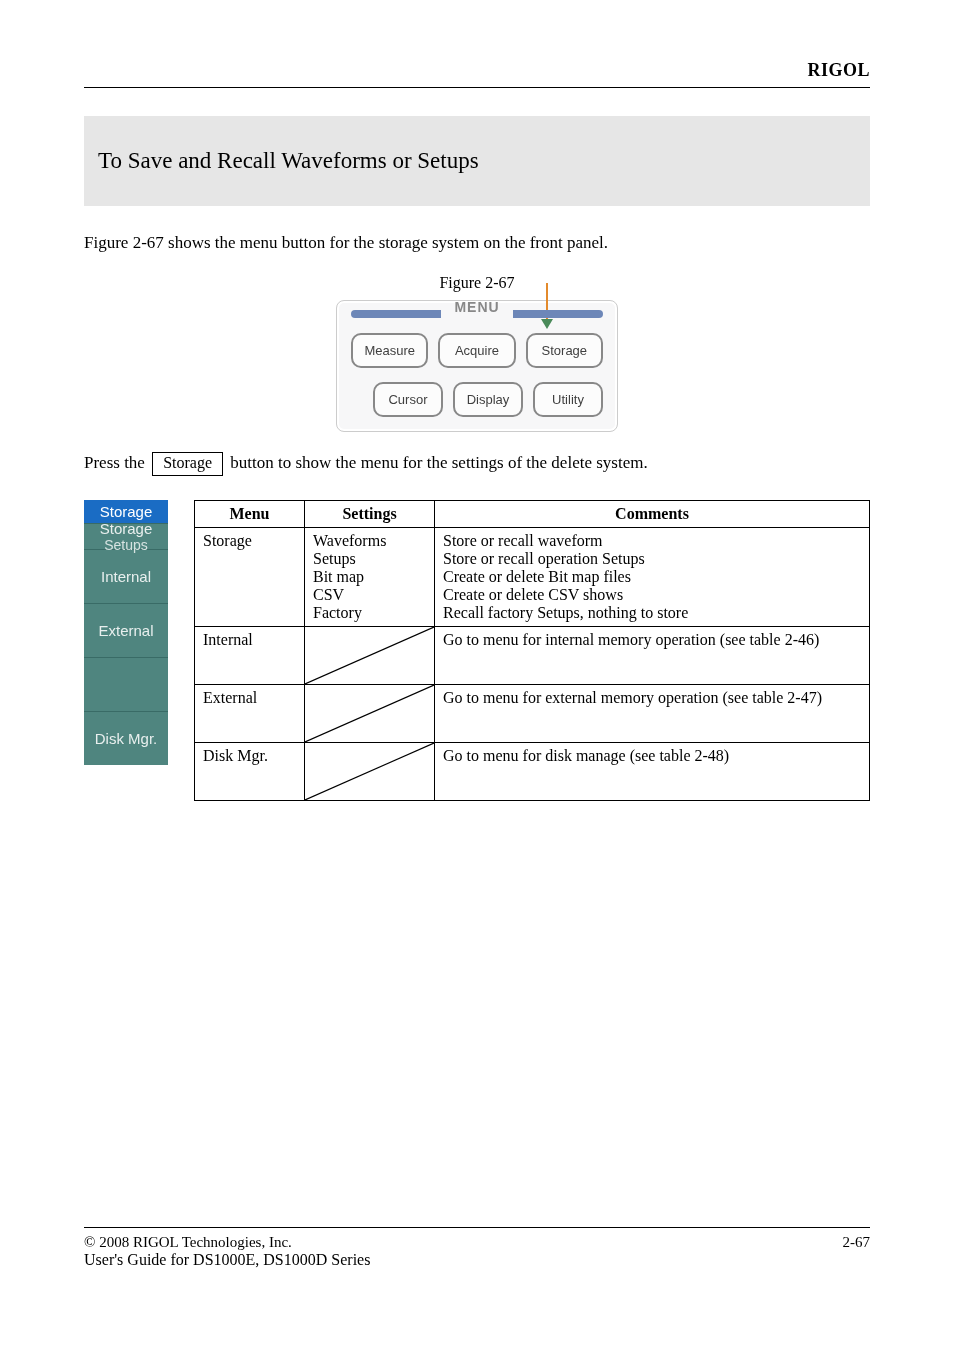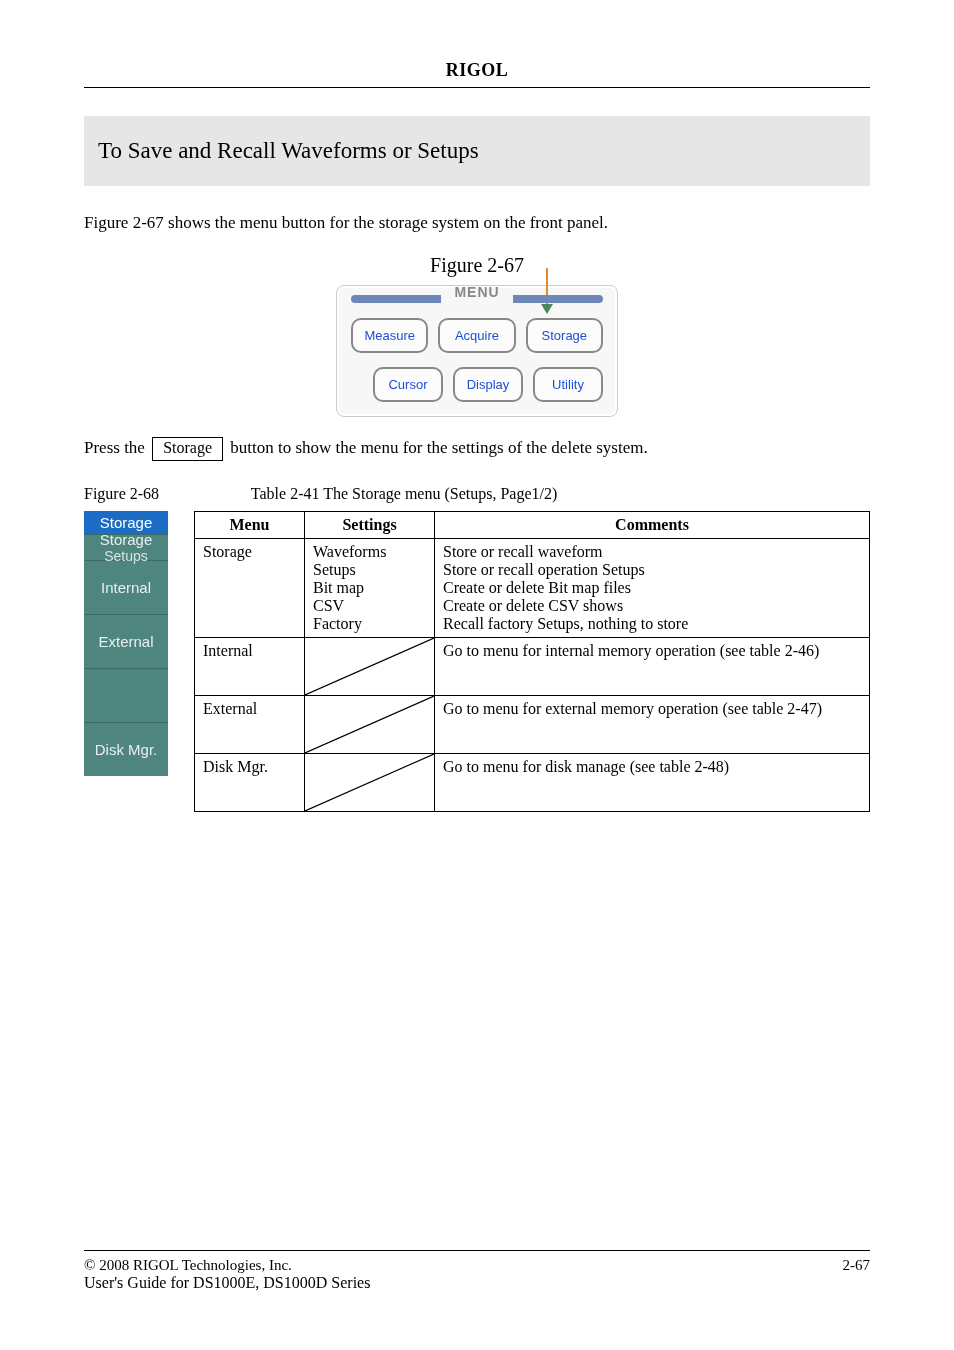--- a/index.html
+++ b/index.html
@@ -9,50 +9,50 @@
     background: #fff;
     color: #000;
     width: 954px;
     min-height: 1350px;
     position: relative;
   }
   .page {
     padding: 60px 84px 40px 84px;
   }
   .header-brand {
-    text-align: center;
+    text-align: right;
     font-weight: bold;
     font-size: 18px;
     margin-bottom: 6px;
     letter-spacing: 0.5px;
   }
   .hr-top {
     border: none;
     border-top: 1.5px solid #000;
     margin: 0 0 28px 0;
   }
   .banner {
     background: #e6e6e6;
     font-size: 23px;
     font-weight: normal;
-    padding: 22px 14px;
+    padding: 32px 14px;
     margin-bottom: 24px;
   }
   .body-text {
     font-size: 17px;
     line-height: 1.55;
     margin-bottom: 18px;
     text-align: justify;
   }
   .fig-wrap {
     text-align: center;
     margin: 6px 0 20px 0;
   }
   .fig-label {
-    font-size: 20px;
+    font-size: 16px;
     margin-bottom: 8px;
   }
   .menu-panel {
     display: inline-block;
     background: #f7f7f8;
     border: 1px solid #ccc;
     border-radius: 8px;
     padding: 0 14px 14px 14px;
     width: 282px;
     box-shadow: inset 0 0 0 2px #fff;
@@ -91,21 +91,21 @@
   .menu-row:last-child { margin-bottom: 0; padding-left: 22px; }
   .menu-btn {
     font-family: Arial, Helvetica, sans-serif;
     border: 2px solid #888;
     border-radius: 10px;
     font-size: 13px;
     padding: 8px 4px;
     width: 78px;
     text-align: center;
     background: #fcfcfc;
-    color: #1d4ed8;
+    color: #404040;
   }
   .arrow-down {
     position: absolute;
     left: 209px;
     top: -18px;
     width: 2px;
     height: 44px;
     background: #e38a2c;
   }
   .arrow-down::after {
@@ -188,21 +188,21 @@
     height: 58px;
   }
   td.diag svg {
     position: absolute;
     inset: 0;
     width: 100%;
     height: 100%;
   }
   .footer {
     position: absolute;
-    bottom: 58px;
+    bottom: 81px;
     left: 84px;
     right: 84px;
   }
   .hr-bot {
     border: none;
     border-top: 1.5px solid #000;
     margin: 0 0 6px 0;
   }
   .foot-row {
     display: flex;
@@ -243,24 +243,20 @@
       </div>
     </div>
   </div>
 
   <p class="press-line">
     <span>Press the </span>
     <span class="inline-box">Storage</span>
     <span> button to show the menu for the settings of the delete system.</span>
   </p>
 
-  <div class="table-caption">
-    <span>Figure 2-68</span>&nbsp;&nbsp;&nbsp;&nbsp;&nbsp;&nbsp;&nbsp;&nbsp;&nbsp;&nbsp;&nbsp;&nbsp;&nbsp;&nbsp;&nbsp;&nbsp;&nbsp;&nbsp;&nbsp;&nbsp;&nbsp;&nbsp;
-    <span>Table 2-41 The Storage menu (Setups, Page1/2)</span>
-  </div>
 
   <div class="softmenu-table-row">
 
     <div class="softmenu">
       <div class="sm-header">Storage</div>
       <div class="sm-cell compact">
         <span>Storage</span>
         <span class="sub">Setups</span>
       </div>
       <div class="sm-cell">

